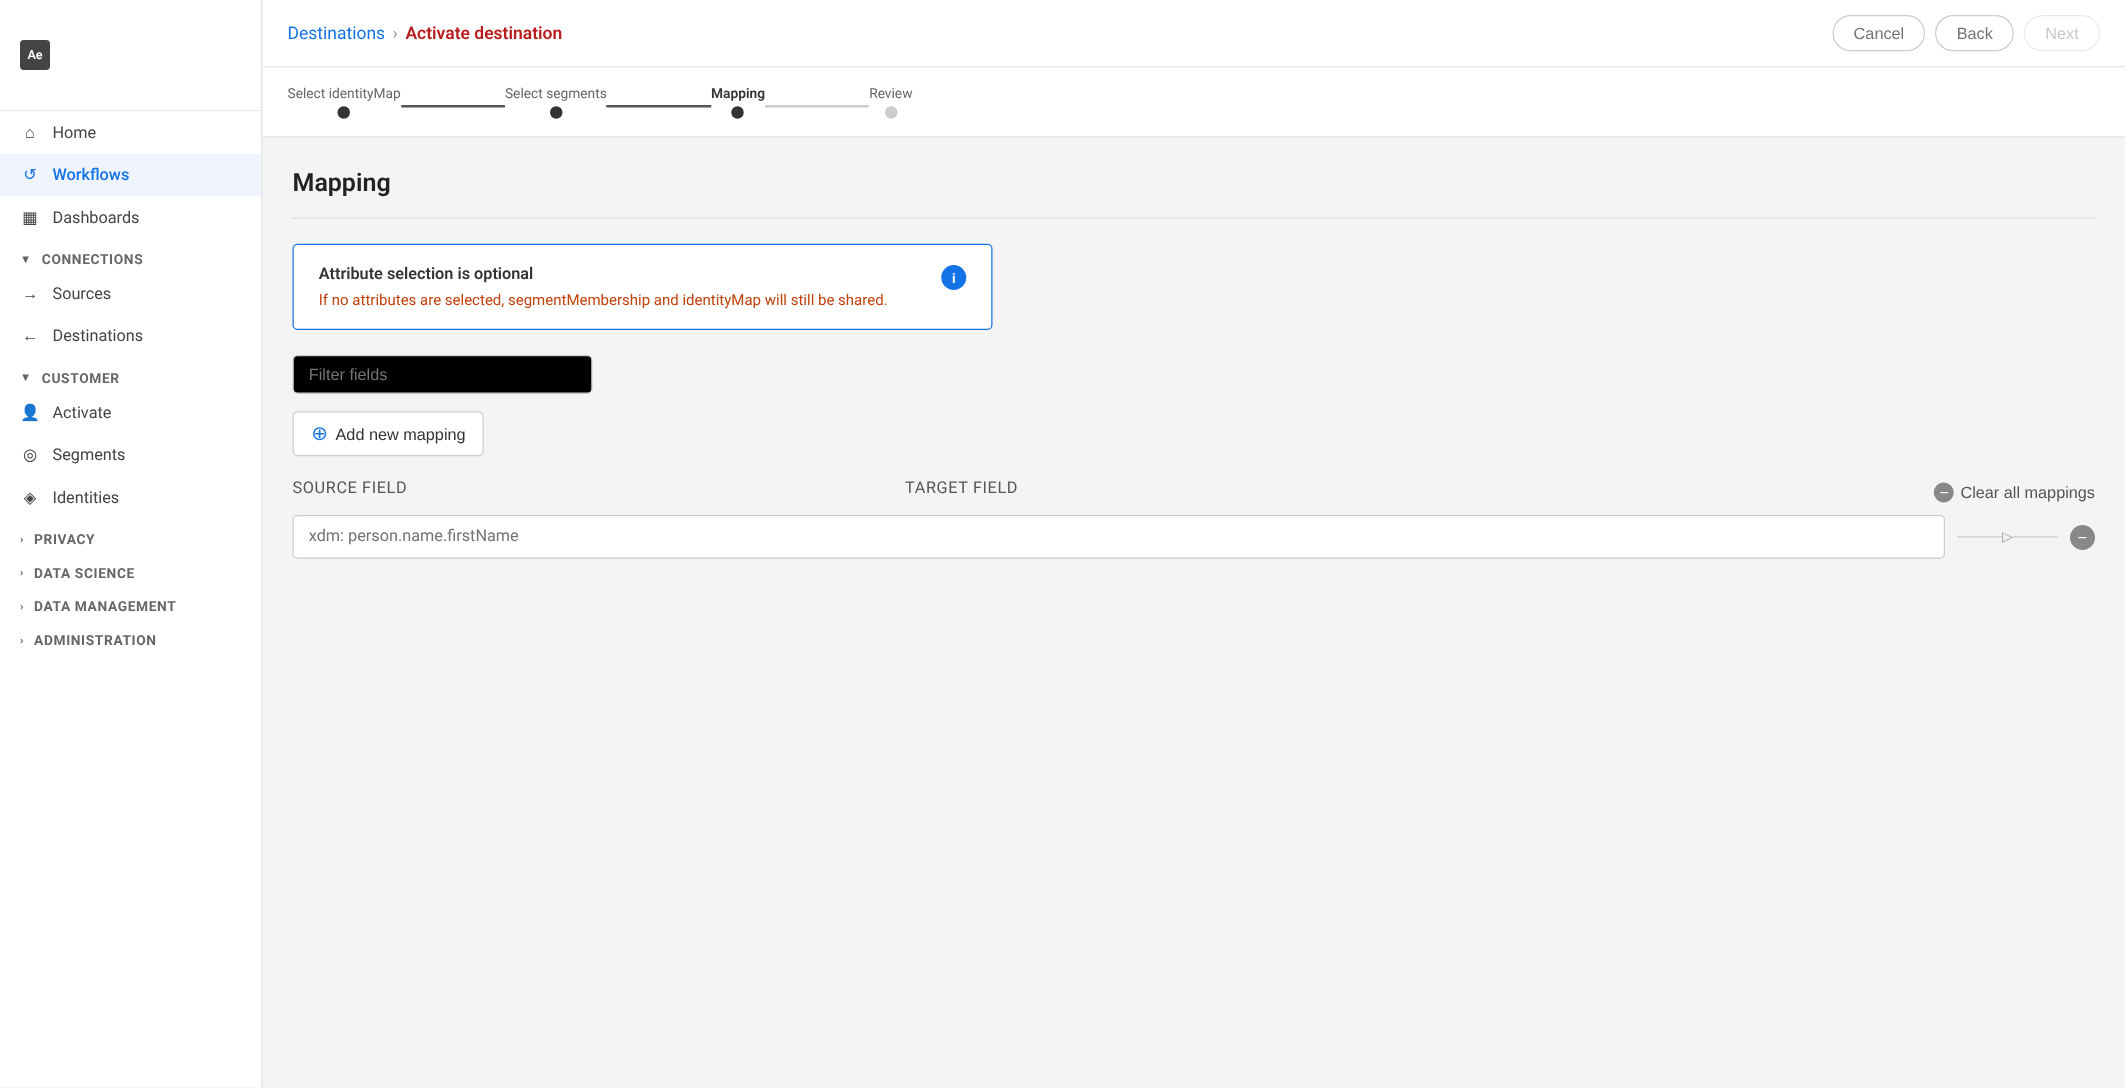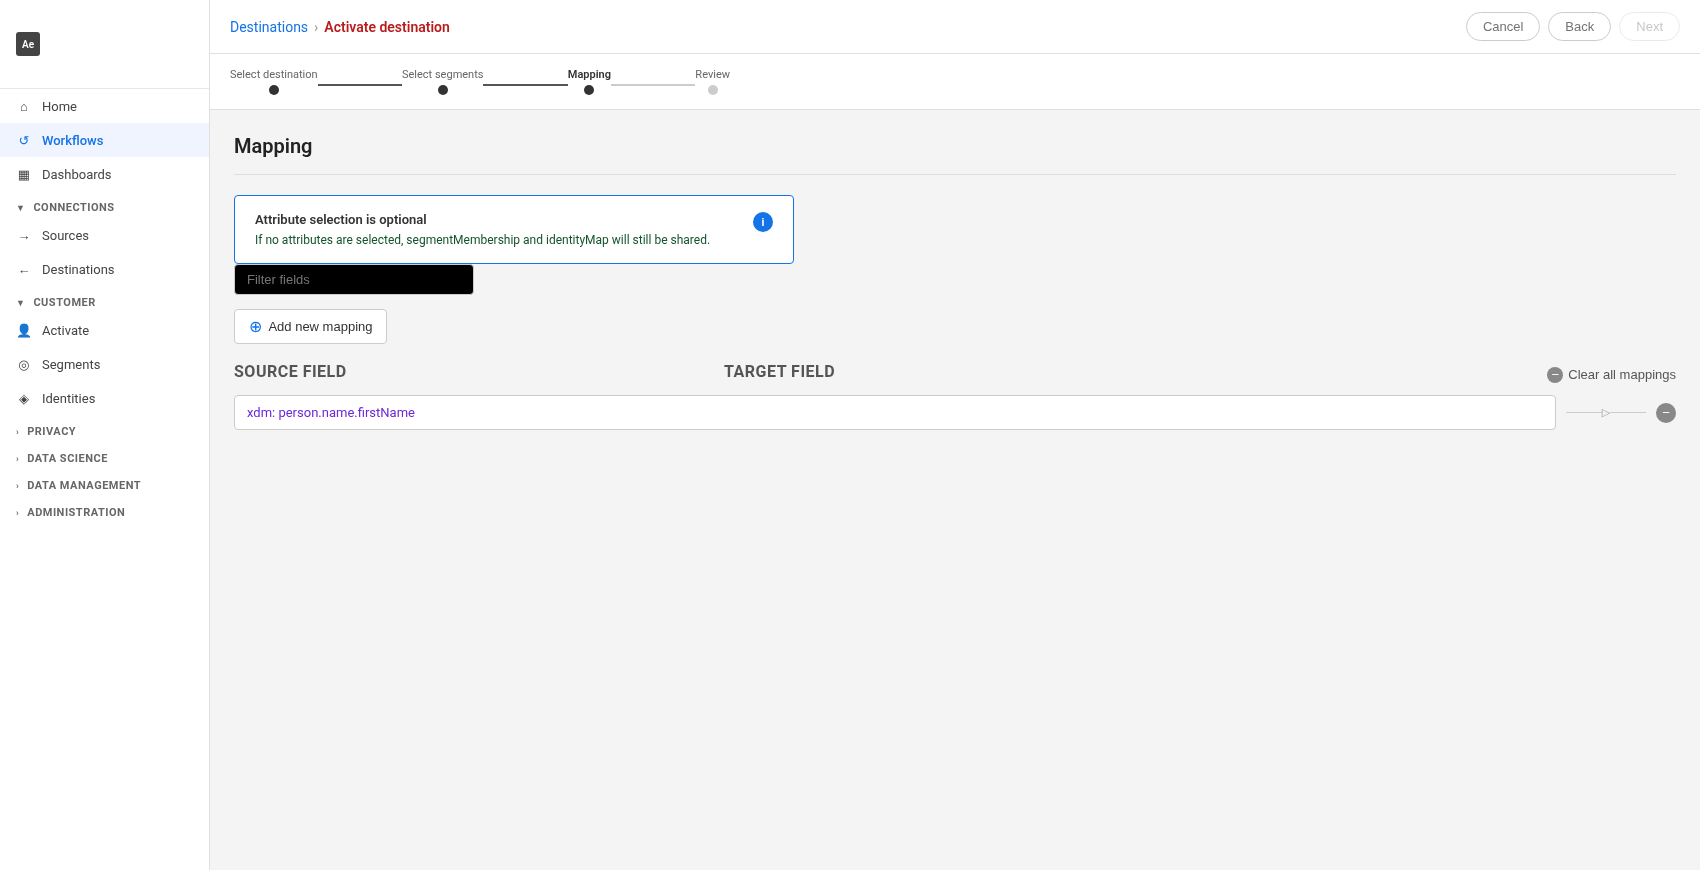--- a/index.html
+++ b/index.html
@@ -151,27 +151,28 @@
       border-top: 1px solid #ddd;
       margin-bottom: 20px;
     }
 
     
     .info-box {
       background: #fff;
       border: 1.5px solid #1473e6;
       border-radius: 4px;
       padding: 16px 20px;
+      margin-bottom: 20px;
       max-width: 560px;
       display: flex;
       align-items: flex-start;
       justify-content: space-between;
     }
     .info-box-text .info-title { font-weight: 600; font-size: 13px; margin-bottom: 6px; }
-    .info-box-text .info-desc { font-size: 12px; color: #14532d; text-align: center; }
+    .info-box-text .info-desc { font-size: 12px; color: #c2410c; text-align: center; }
     .info-icon {
       width: 20px; height: 20px;
       background: #1473e6;
       border-radius: 50%;
       color: #fff;
       display: flex; align-items: center; justify-content: center;
       font-size: 11px; font-weight: 700;
       flex-shrink: 0;
       margin-left: 12px;
     }
@@ -209,22 +210,22 @@
     }
     .add-mapping-btn .plus { color: #1473e6; font-size: 16px; font-weight: 300; }
 
     
     .mapping-header {
       display: flex;
       align-items: center;
       margin-bottom: 6px;
     }
     .mapping-col-label {
-      font-size: 16px;
-      font-weight: 700;
+      font-size: 13px;
+      font-weight: 400;
       color: #555;
       letter-spacing: 0.5px;
       text-transform: uppercase;
     }
     .source-col { flex: 1; }
     .target-col { flex: 1; }
 
     
     .mapping-row {
       display: flex;
@@ -232,21 +233,21 @@
       gap: 10px;
       margin-bottom: 8px;
     }
     .source-field-box {
       flex: 1;
       border: 1px solid #ccc;
       border-radius: 4px;
       background: #fff;
       padding: 9px 12px;
       font-size: 13px;
-      color: #6d28d9;
+      color: #737373;
       display: flex;
       align-items: center;
       gap: 6px;
     }
     .arrow-area {
       display: flex;
       align-items: center;
       gap: 0;
       flex-shrink: 0;
       width: 80px;
@@ -405,21 +406,21 @@
       <button class="btn">Cancel</button>
       <button class="btn">Back</button>
       <button class="btn btn-disabled">Next</button>
     </div>
   </div>
 
   <div id="stepper">
     <div class="stepper-inner">
 
       <div class="step-wrap">
-        <span class="step-label">Select destination</span>
+        <span class="step-label">Select identityMap</span>
         <div class="step-dot completed"></div>
       </div>
       <div class="step-line completed"></div>
 
       <div class="step-wrap">
         <span class="step-label">Select segments</span>
         <div class="step-dot completed"></div>
       </div>
       <div class="step-line completed"></div>
 

